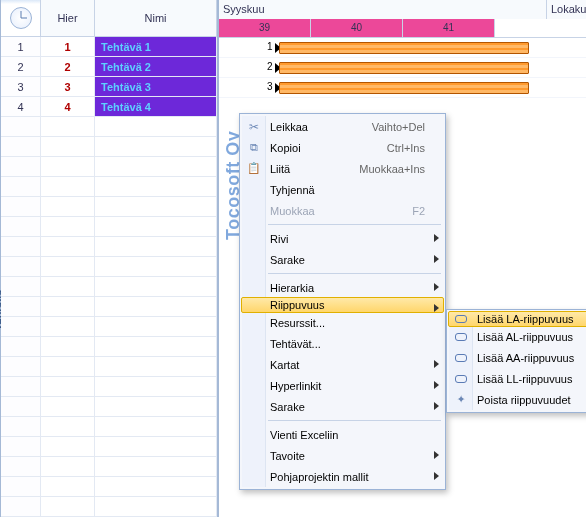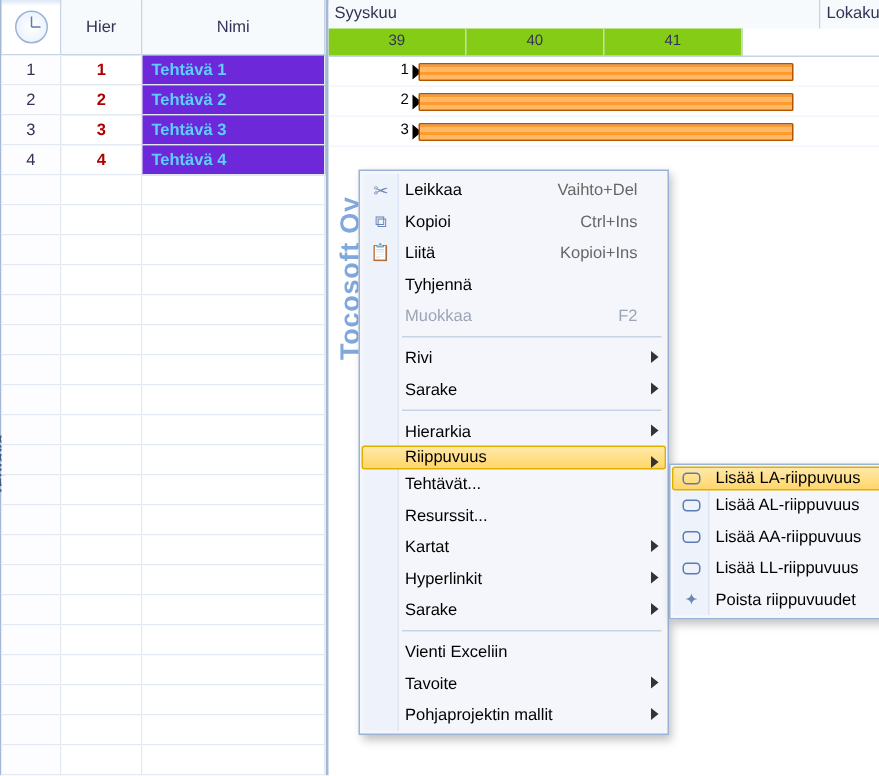--- a/index.html
+++ b/index.html
@@ -50,21 +50,21 @@
   .lrow .hc{width:54px;display:flex;align-items:center;justify-content:center;color:#b00000;font-weight:bold;border-right:1px solid #e3e9f3;border-bottom:1px solid #e3e9f3;}
   .lrow .nc{flex:1;display:flex;align-items:center;padding-left:6px;border-right:1px solid #e3e9f3;border-bottom:1px solid #e3e9f3;}
   .nc.sel{background:#6d28d9;color:#5dd0ff;font-weight:bold;}
   .empties .lrow .hc,.empties .lrow .nc{background:#fff;}
   .rightpane{flex:1;position:relative;overflow:hidden;}
   .watermark{position:absolute;left:4px;top:240px;transform:rotate(-90deg);transform-origin:left top;color:#6b9ad8;font-size:18px;font-weight:bold;opacity:.85; letter-spacing:.5px;}
   .rhead{height:38px;border-bottom:1px solid #c7d3e6;display:flex;flex-direction:column;}
   .rhead .months{flex:1;display:flex;}
   .rhead .months div{border-right:1px solid #c7d3e6;display:flex;align-items:center;justify-content:flex-start;padding-left:4px;color:#335;background:#f7fafd;}
   .rhead .weeks{flex:1;display:flex;}
-  .rhead .weeks div{width:92px;border-right:1px solid #c7d3e6;display:flex;align-items:center;justify-content:center;color:#335;font-size:10px;background:#84cc16;}
+  .rhead .weeks div{width:92px;border-right:1px solid #c7d3e6;display:flex;align-items:center;justify-content:center;color:#335;font-size:10px;background:#ec4899;}
   .gantt{position:relative;height:calc(100% - 38px);}
   .grow{height:20px;position:relative;border-bottom:1px solid #f2f5fb;}
   .bar{position:absolute;top:4px;height:12px;left:60px;width:250px;border:1px solid #b25500;border-radius:1px;
     background:repeating-linear-gradient(#ff9a2e,#ff9a2e 2px,#ffb866 2px,#ffb866 5px);}
   .barnum{position:absolute;left:48px;top:3px;color:#000;font-size:10px;}
   .bartri{position:absolute;left:56px;top:5px;width:0;height:0;border-top:5px solid transparent;border-bottom:5px solid transparent;border-left:6px solid #000;}
   
   .menu{position:absolute;background:#f4f6fb;border:1px solid #9bb3d6;box-shadow:2px 3px 6px rgba(0,0,0,.25);padding:2px;font-size:11px;}
   .menu .row{display:flex;align-items:center;height:21px;position:relative;padding-right:18px;}
   .menu .row.hov{background:linear-gradient(#ffe9a8,#ffd66b);border:1px solid #e0b000;border-radius:2px;height:16px;margin:-1px;}
@@ -267,21 +267,21 @@
     <span class="sc">Vaihto+Del</span>
   </div>
   <div class="row">
     <span class="ico">⧉</span>
     <span class="lbl">Kopioi</span>
     <span class="sc">Ctrl+Ins</span>
   </div>
   <div class="row">
     <span class="ico">📋</span>
     <span class="lbl">Liitä</span>
-    <span class="sc">Kopioi+Ins</span>
+    <span class="sc">Muokkaa+Ins</span>
   </div>
   <div class="row">
     <span class="ico"></span>
     <span class="lbl">Tyhjennä</span>
   </div>
   <div class="row dis">
     <span class="ico"></span>
     <span class="lbl">Muokkaa</span>
     <span class="sc">F2</span>
   </div>
@@ -302,25 +302,25 @@
     <span class="lbl">Hierarkia</span>
     <span class="arrow"></span>
   </div>
   <div class="row hov">
     <span class="ico"></span>
     <span class="lbl">Riippuvuus</span>
     <span class="arrow"></span>
   </div>
   <div class="row">
     <span class="ico"></span>
+    <span class="lbl">Resurssit...</span>
+  </div>
+  <div class="row">
+    <span class="ico"></span>
     <span class="lbl">Tehtävät...</span>
-  </div>
-  <div class="row">
-    <span class="ico"></span>
-    <span class="lbl">Resurssit...</span>
   </div>
   <div class="row">
     <span class="ico"></span>
     <span class="lbl">Kartat</span>
     <span class="arrow"></span>
   </div>
   <div class="row">
     <span class="ico"></span>
     <span class="lbl">Hyperlinkit</span>
     <span class="arrow"></span>

